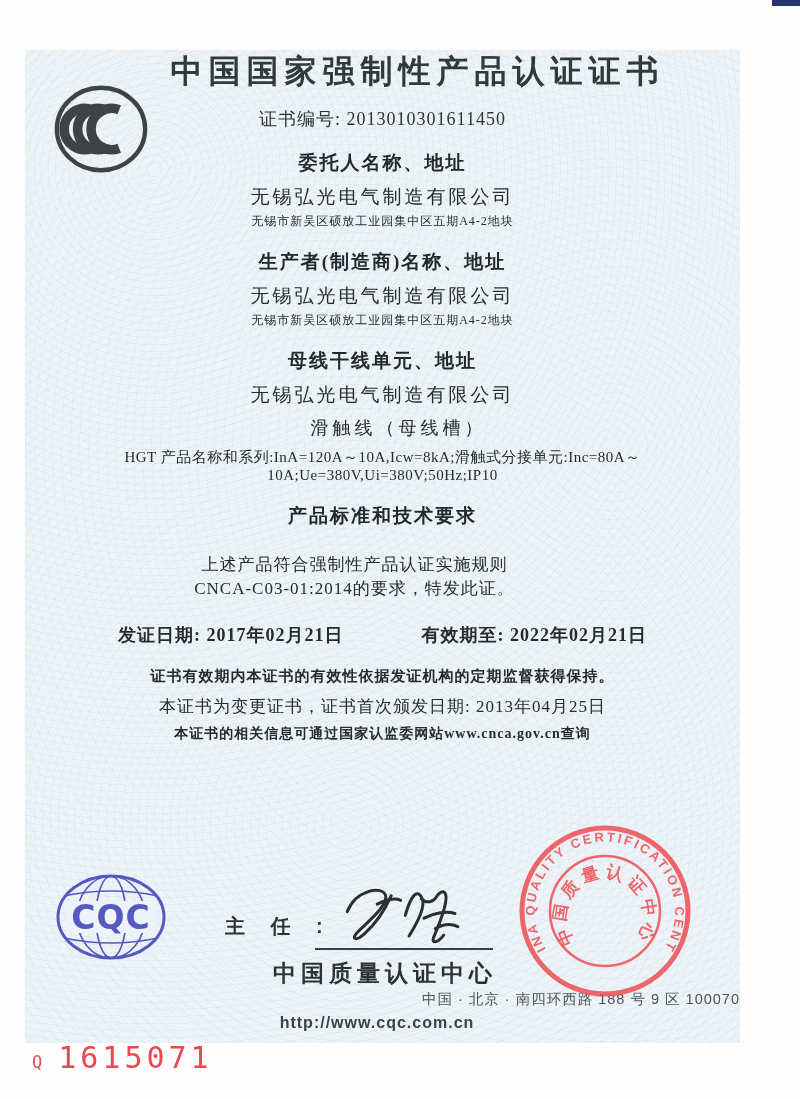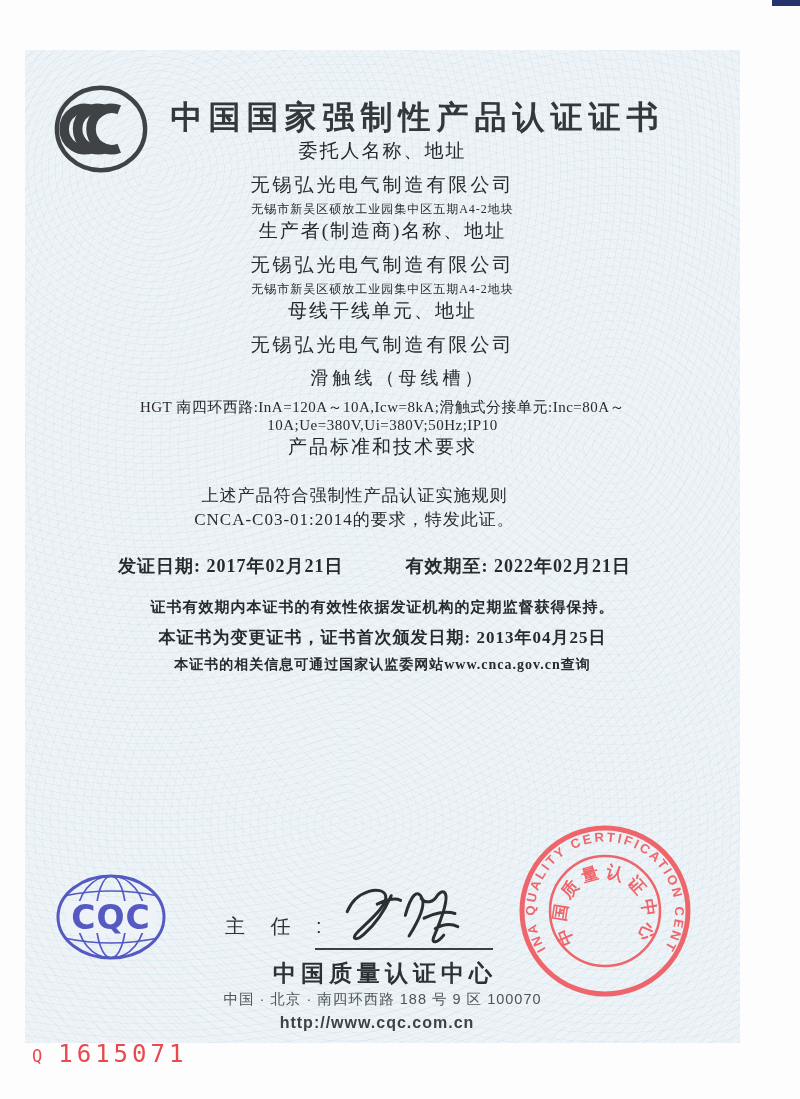--- a/index.html
+++ b/index.html
@@ -10,106 +10,110 @@
     overflow:hidden; margin:0 auto;
   }
   .corner-mark { position:absolute; right:0; top:0; width:28px; height:6px; background:#24356b; }
   .paper {
     position:absolute; left:25px; top:50px; width:715px; height:993px;
     background-color:#edf3f6;
     background-image:
       repeating-radial-gradient(circle at 18% 12%, rgba(135,180,205,.10) 0 1px, transparent 1px 7px),
       repeating-radial-gradient(circle at 82% 40%, rgba(135,180,205,.08) 0 1px, transparent 1px 9px),
       repeating-radial-gradient(circle at 45% 78%, rgba(135,180,205,.08) 0 1px, transparent 1px 8px);
-    color:#272b2e; text-align:center; padding-top:46px;
+    color:#272b2e; text-align:center; 
   }
   .ccc-logo { position:absolute; left:28px; top:32px; width:96px; height:94px; }
   .cert-title {
     font-size:32px; font-weight:bold; letter-spacing:6px; color:#33383b;
     padding-left:70px; line-height:42px;
   }
   .cert-no { margin-top:15px; font-size:18px; letter-spacing:1px; color:#2e3336; }
-  .sec-heading { font-size:19px; font-weight:normal; letter-spacing:2px; color:#23282c; }
+  .sec-heading { margin-top:19px; font-size:19px; font-weight:bold; letter-spacing:2px; color:#23282c; }
   .company { margin-top:8px; font-size:19px; letter-spacing:3px; }
   .address { margin-top:3px; font-size:12px; letter-spacing:1px; }
   .product-name { margin-top:8px; font-size:18px; letter-spacing:4px;margin-left:32px; }
   .spec { margin-top:8px; font-size:15px; line-height:18px; letter-spacing:.5px; }
   .standard-value { margin-top:9px; font-size:18px; letter-spacing:2px; }
   .declaration { margin-top:24px; font-size:17px; line-height:24px; letter-spacing:1px; transform:translateX(-28px); }
   .dates-row {
     margin-top:22px; display:flex; justify-content:flex-start; padding-left:93px;
-    font-size:18px; font-weight:bold; letter-spacing:1px;
+    font-size:18px; font-weight:bold; letter-spacing:1px;gap:16px;
   }
   .dates-row .expiry { margin-left:62px; }
   .note-1 { margin-top:20px; font-size:15px; font-weight:bold; letter-spacing:1px; }
-  .note-2 { margin-top:9px; font-size:17px; font-weight:bold; letter-spacing:1px; }
+  .note-2 { margin-top:9px; font-size:17px; font-weight:normal; letter-spacing:1px; }
   .note-3 { margin-top:7px; font-size:14px; font-weight:bold; letter-spacing:1px; }
   .cqc-logo { position:absolute; left:30px; top:822px; width:112px; height:90px; }
   .director {
-    position:absolute; left:200px; top:863px; font-size:20px; font-weight:normal;
+    position:absolute; left:200px; top:863px; font-size:20px; font-weight:bold;
     letter-spacing:10px; color:#2c3134; font-family:"Liberation Sans", sans-serif;
   }
   .signature { position:absolute; left:300px; top:826px; width:170px; height:75px; }
   .sig-line { position:absolute; left:290px; top:898px; width:178px; height:2px; background:#3a3f43; }
   .org-name {
     position:absolute; left:200px; top:908px; width:320px; text-align:center;
     font-size:23px; font-weight:bold; letter-spacing:5px; color:#2c3134;
     font-family:"Liberation Sans", sans-serif;
   }
   .footer-address {
-    position:absolute; left:0; top:940px; width:715px; text-align:center;
+    position:absolute; left:0; top:940px; width:715px; text-align:right;
     font-size:14.5px; letter-spacing:1px; color:#4d545a;
     font-family:"Liberation Sans", sans-serif;
   }
   .footer-site {
     position:absolute; left:0; top:964px; width:704px; text-align:center;
     font-size:16px; font-weight:bold; letter-spacing:1px; color:#3c4247;
     font-family:"Liberation Sans", sans-serif;
   }
   .stamp { position:absolute; left:490px; top:771px; width:180px; height:180px; opacity:.85; }
   .serial {
     position:absolute; left:32px; top:1040px; color:#e8484e;
     font-family:"DejaVu Sans Mono", monospace; letter-spacing:2px;
   }
   .serial .q { font-size:17px; margin-right:14px; }
-  .serial .num { font-size:24px; letter-spacing:4px; }
+  .serial .num { font-size:30px; letter-spacing:4px; }
 </style>
 </head>
 <body>
 
 <div class="page">
 
   <div class="corner-mark"></div>
 
   <div class="paper">
 
     <svg class="ccc-logo" viewBox="0 0 100 96">
       <ellipse cx="50" cy="48" rx="46" ry="43" fill="none" stroke="#3f4346" stroke-width="4.5"></ellipse>
       <path d="M41 28 A21.5 21.5 0 1 0 41 68" fill="none" stroke="#3f4346" stroke-width="10"></path>
       <path d="M55 28 A21.5 21.5 0 1 0 55 68" fill="none" stroke="#3f4346" stroke-width="10"></path>
       <path d="M69 28 A21.5 21.5 0 1 0 69 68" fill="none" stroke="#3f4346" stroke-width="10"></path>
     </svg>
 
     <div class="cert-title">中国国家强制性产品认证证书</div>
 
+    <div class="cert-no">
+      <span>证书编号:</span>
+      <span>2013010301611450</span>
+    </div>
 
     <div class="sec-heading">委托人名称、地址</div>
     <div class="company">无锡弘光电气制造有限公司</div>
     <div class="address">无锡市新吴区硕放工业园集中区五期A4-2地块</div>
 
     <div class="sec-heading">生产者(制造商)名称、地址</div>
     <div class="company">无锡弘光电气制造有限公司</div>
     <div class="address">无锡市新吴区硕放工业园集中区五期A4-2地块</div>
 
     <div class="sec-heading">母线干线单元、地址</div>
     <div class="company">无锡弘光电气制造有限公司</div>
 
     <div class="product-name">滑触线（母线槽）</div>
     <div class="spec">
-      <div>HGT 南四环西路:InA=120A～10A,Icw=8kA;滑触式分接单元:Inc=80A～</div>
+      <div>HGT 产品名称和系列:InA=120A～10A,Icw=8kA;滑触式分接单元:Inc=80A～</div>
       <div>10A;Ue=380V,Ui=380V;50Hz;IP10</div>
     </div>
 
     <div class="sec-heading">产品标准和技术要求</div>
 
     <div class="declaration">
       <div>上述产品符合强制性产品认证实施规则</div>
       <div>CNCA-C03-01:2014的要求，特发此证。</div>
     </div>
 

